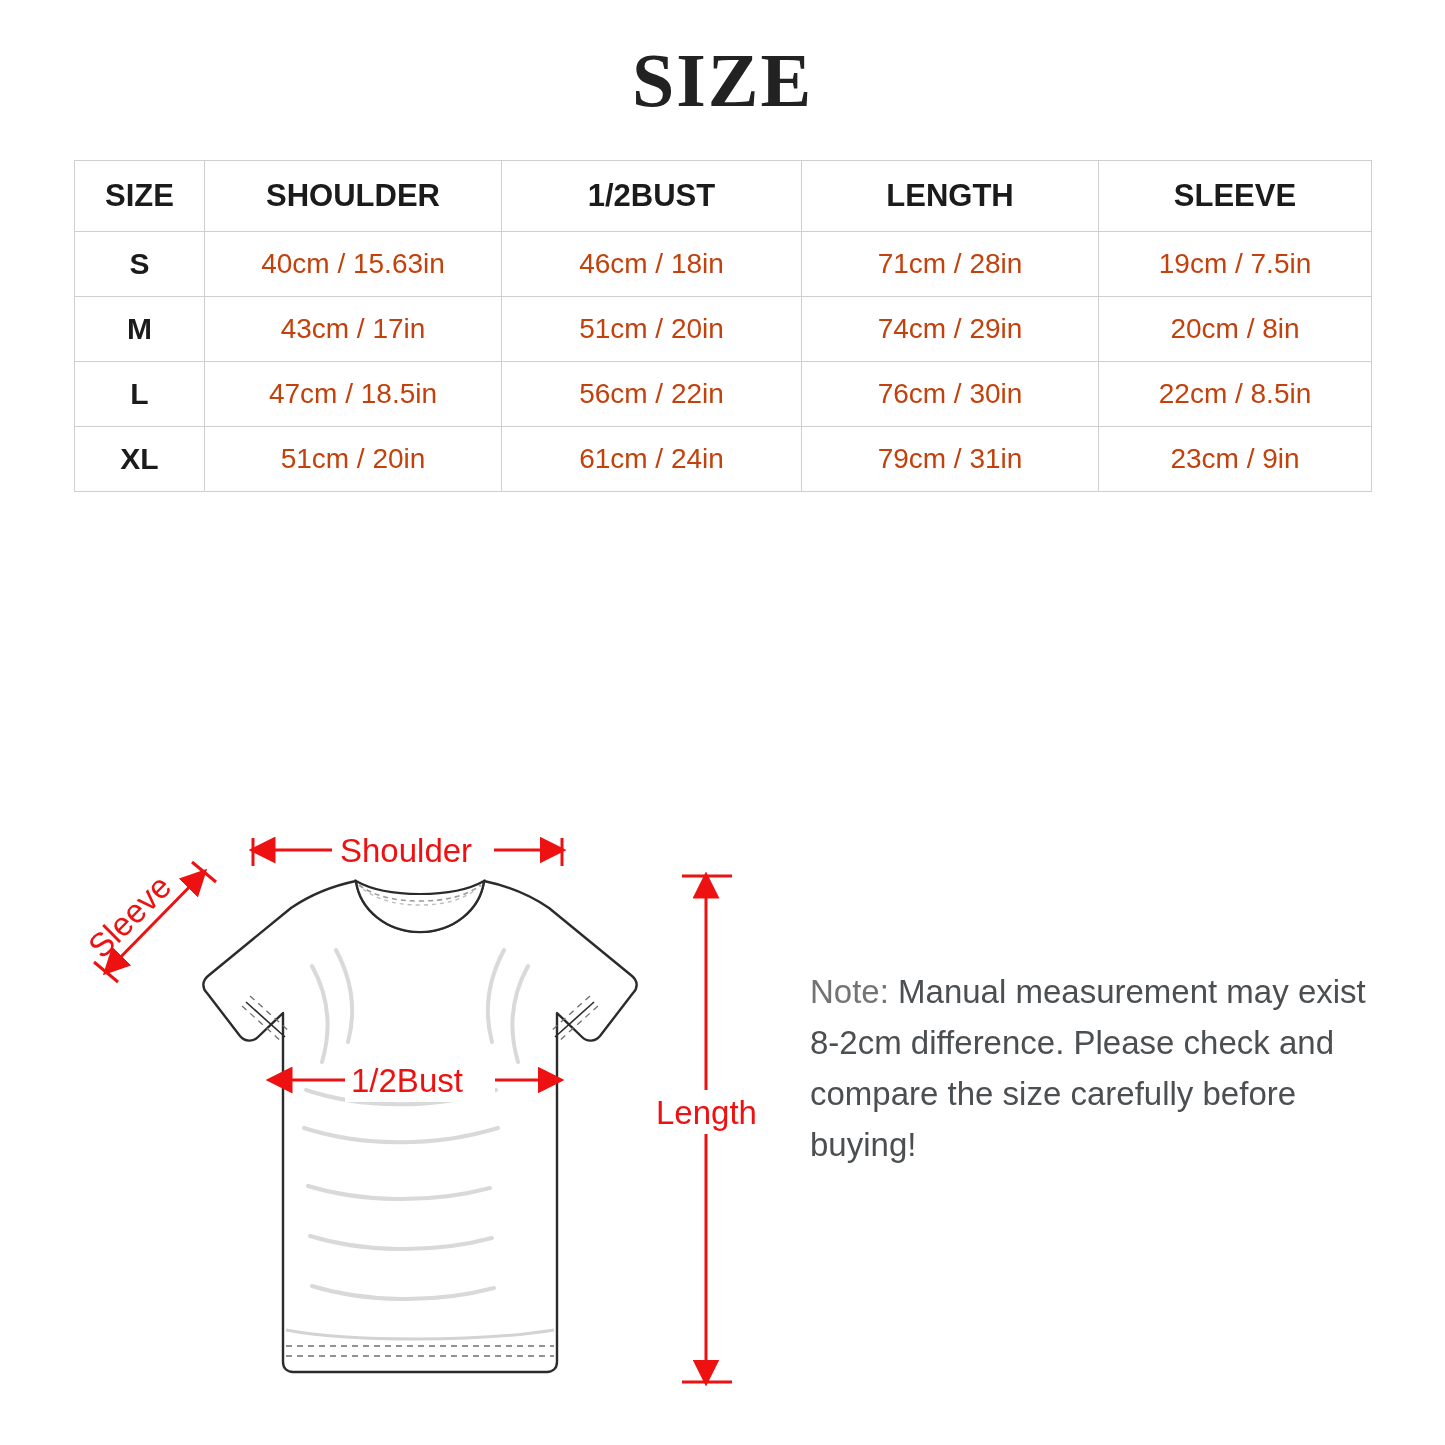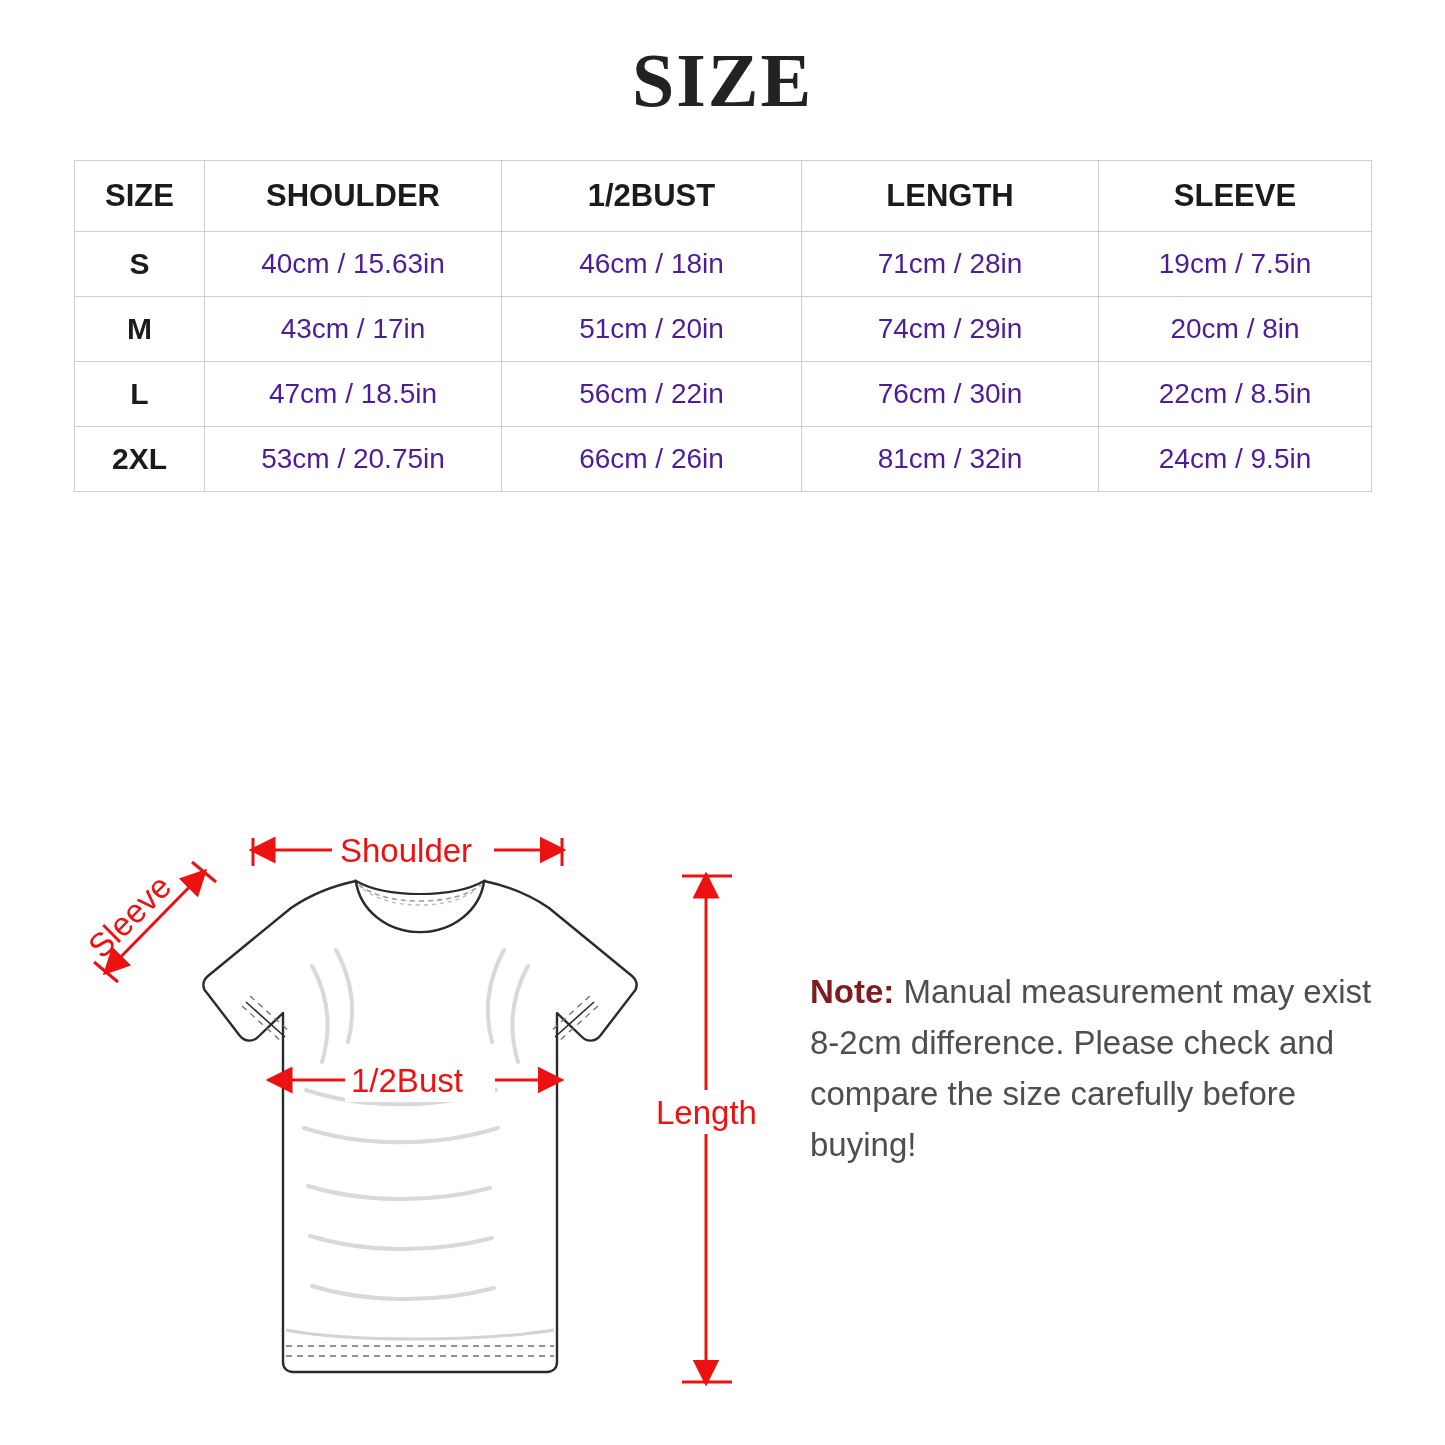--- a/index.html
+++ b/index.html
@@ -59,21 +59,21 @@
     height: 70px;
   }
   table.size-table tbody td.sz {
     font-size: 30px;
     font-weight: bold;
     color: #1b1b1b;
   }
   table.size-table tbody td.val {
     font-size: 28px;
     font-weight: normal;
-    color: #4c1d95;
+    color: #c2410c;
   }
   col.c0 { width: 130px; }
   col.c1 { width: 297px; }
   col.c2 { width: 300px; }
   col.c3 { width: 297px; }
   col.c4 { width: 273px; }
 
   
   .diagram {
     position: absolute;
@@ -88,22 +88,22 @@
   .note {
     position: absolute;
     left: 810px;
     top: 966px;
     width: 580px;
     font-size: 33px;
     line-height: 1.55;
     color: #4b4f52;
   }
   .note b {
-    color: #7f1d1d;
-    font-weight: bold;
+    color: #737373;
+    font-weight: normal;
   }
 </style>
 </head>
 <body>
 
 <div class="page">
 
   <div class="title">SIZE</div>
 
   <div class="table-wrap">
@@ -140,25 +140,25 @@
           <td class="val">20cm / 8in</td>
         </tr>
         <tr>
           <td class="sz">L</td>
           <td class="val">47cm / 18.5in</td>
           <td class="val">56cm / 22in</td>
           <td class="val">76cm / 30in</td>
           <td class="val">22cm / 8.5in</td>
         </tr>
         <tr>
-          <td class="sz">2XL</td>
-          <td class="val">53cm / 20.75in</td>
-          <td class="val">66cm / 26in</td>
-          <td class="val">81cm / 32in</td>
-          <td class="val">24cm / 9.5in</td>
+          <td class="sz">XL</td>
+          <td class="val">51cm / 20in</td>
+          <td class="val">61cm / 24in</td>
+          <td class="val">79cm / 31in</td>
+          <td class="val">23cm / 9in</td>
         </tr>
       </tbody>
     </table>
   </div>
 
   <div class="diagram">
     <svg width="720" height="620" viewBox="0 0 720 620">
       <defs>
         <marker id="arrR" markerWidth="9" markerHeight="9" refX="7.5" refY="4.5" orient="auto">
           <path d="M0,0 L9,4.5 L0,9 z" fill="#ee1111"></path>

